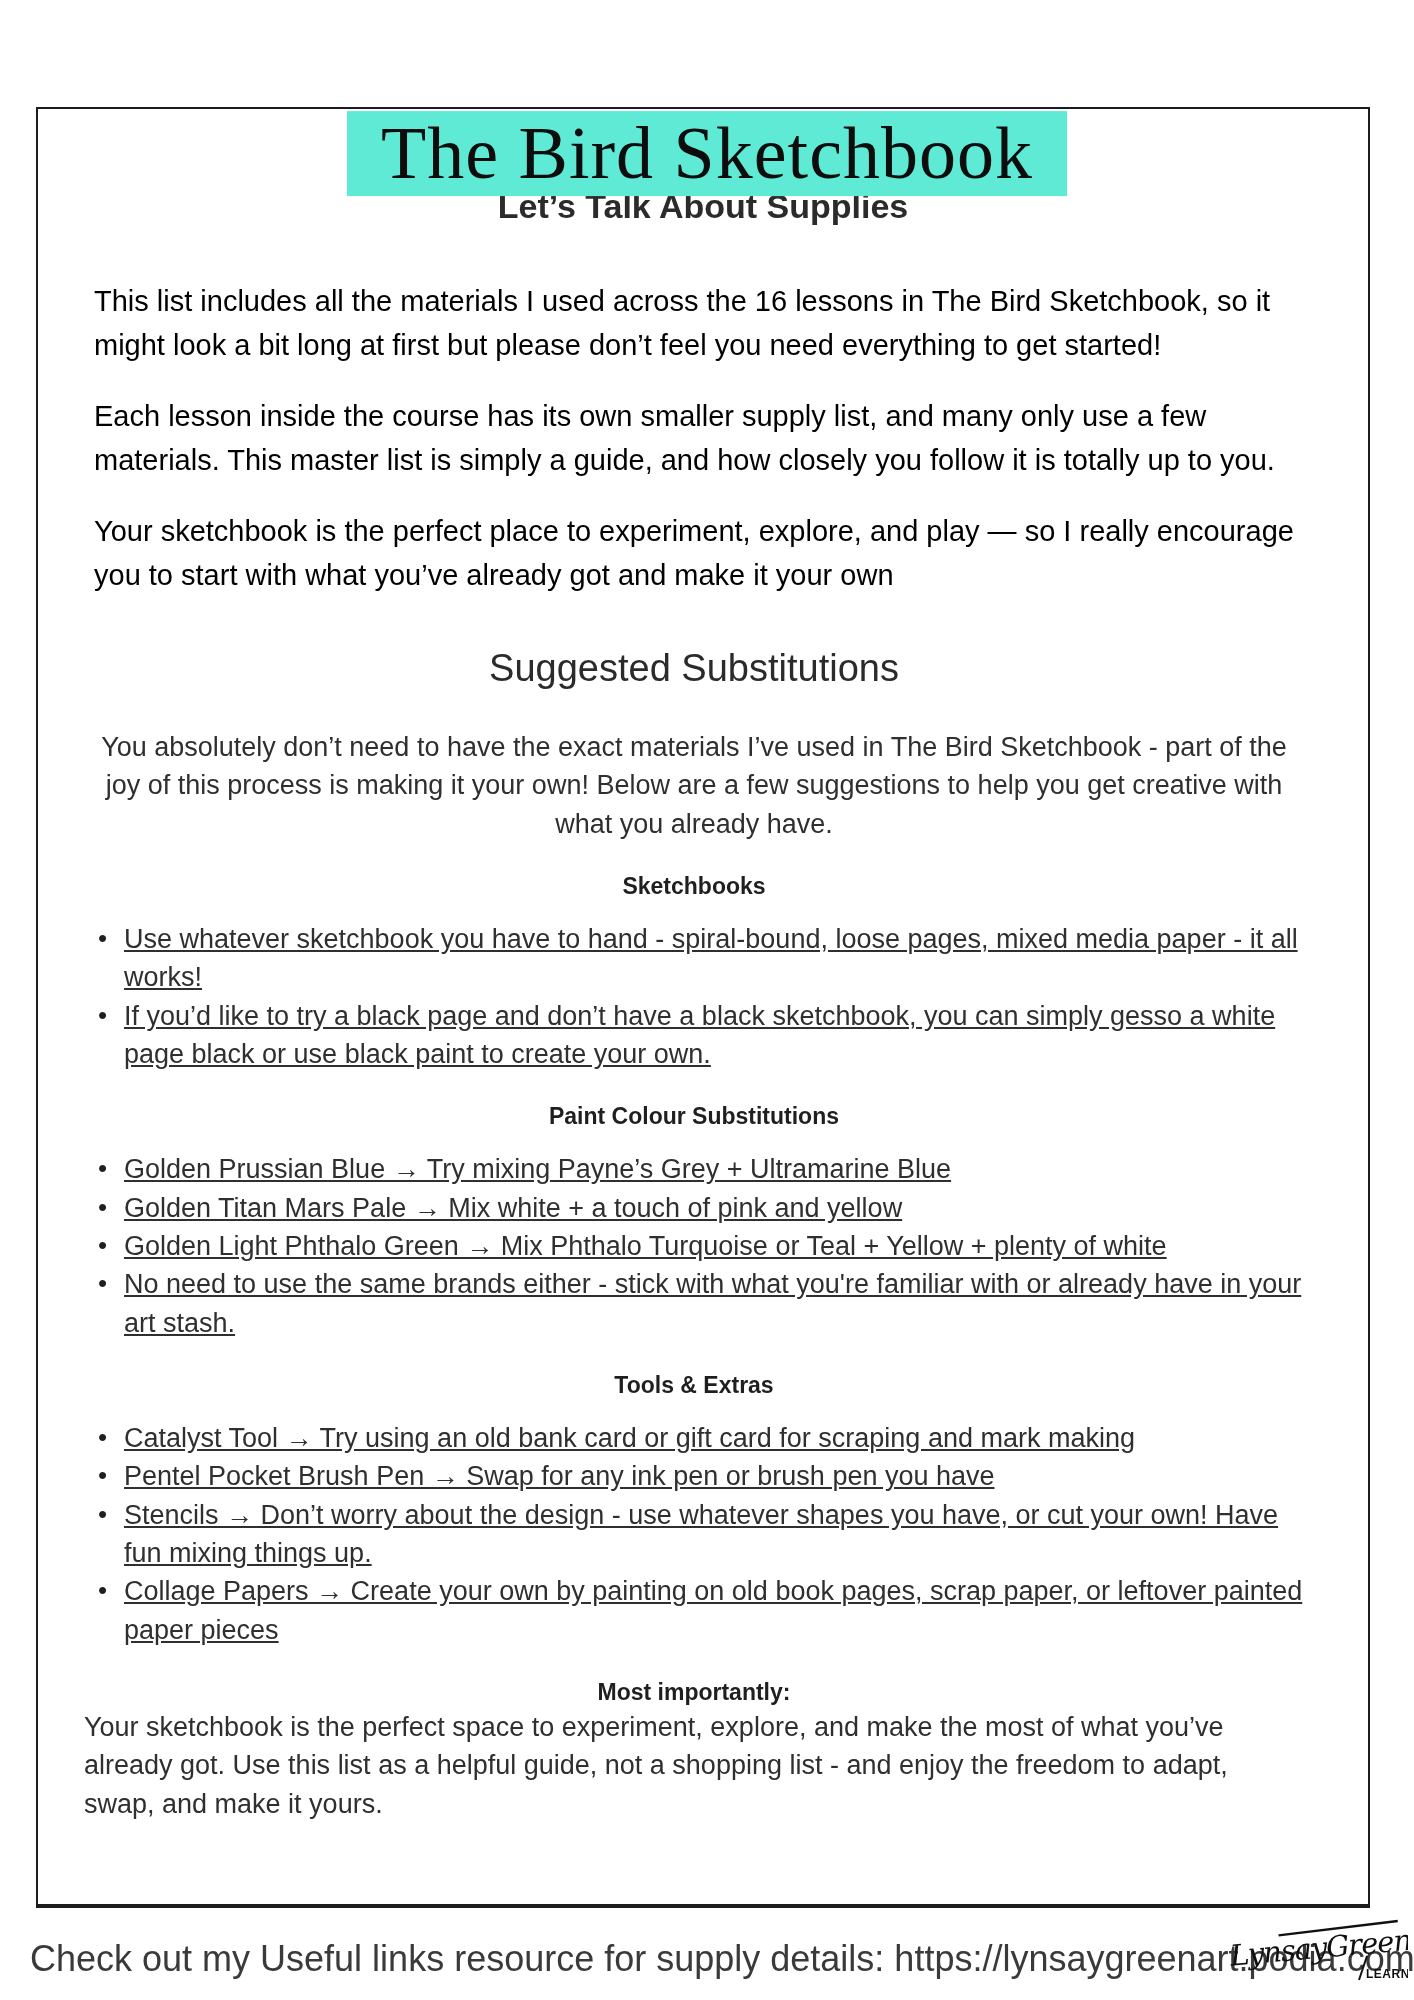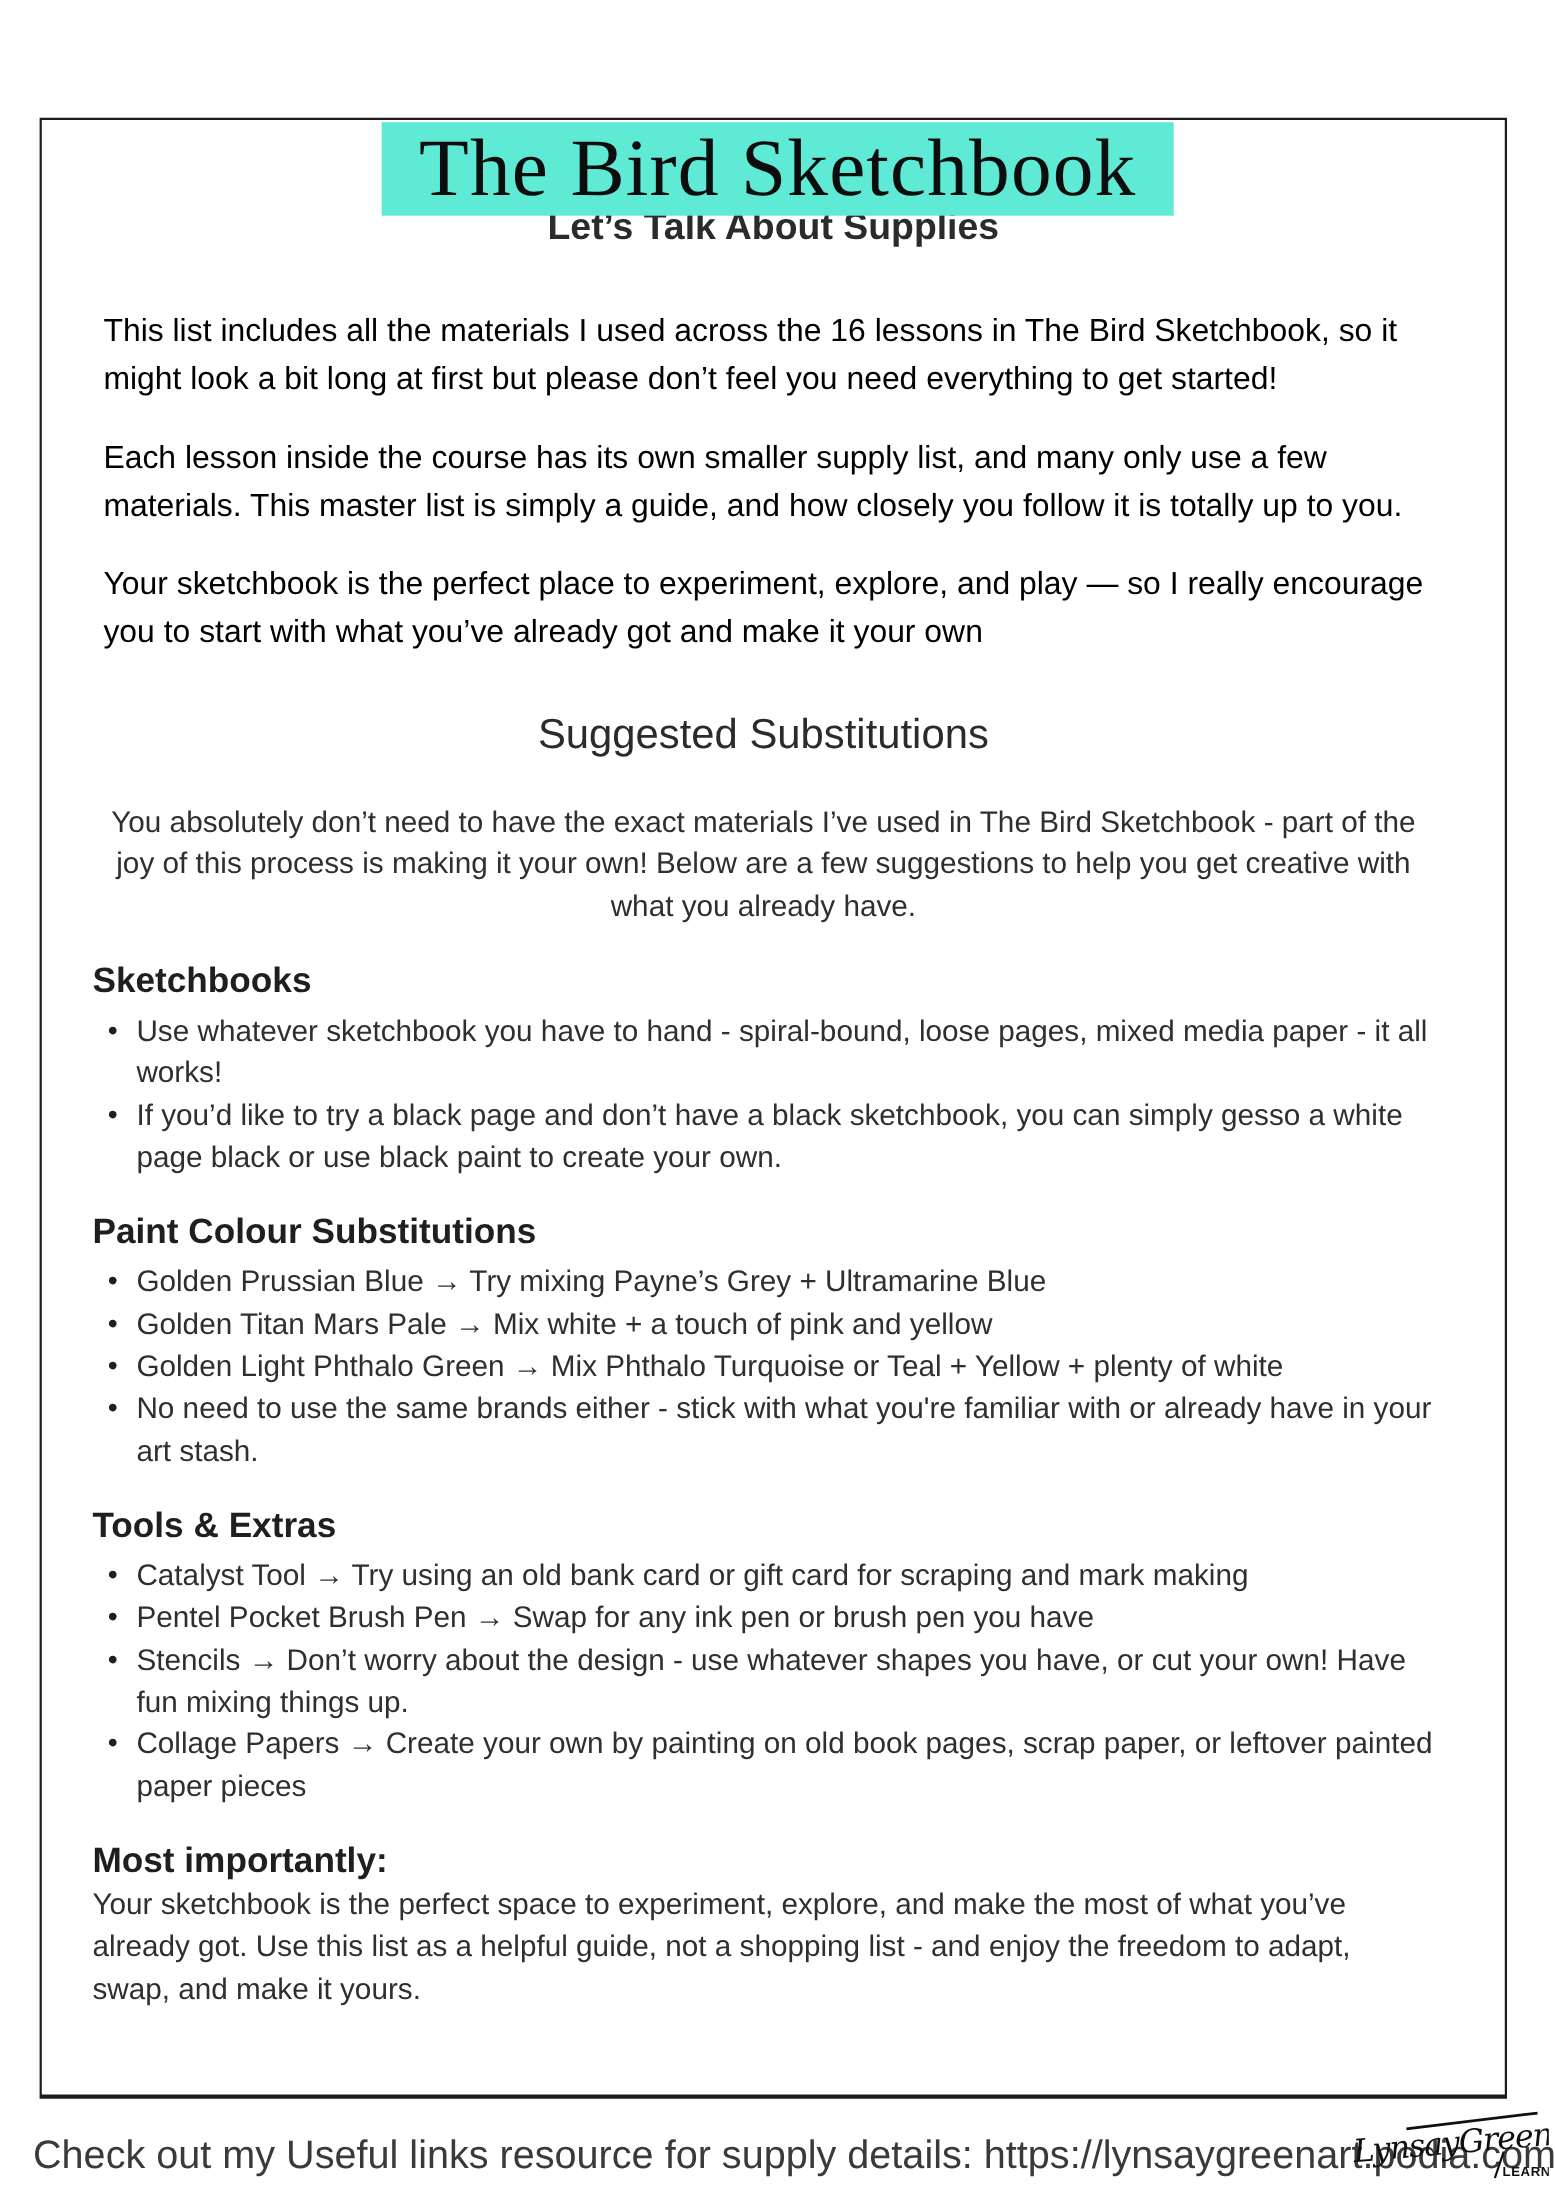--- a/index.html
+++ b/index.html
@@ -71,29 +71,31 @@
   .subs-intro {
     margin: 38px 0 0 0;
     max-width: 1225px;
     font-size: 27px;
     line-height: 1.42;
     color: #2f2f2f;
     text-align: center;
   }
   .section-heading {
     margin: 30px 0 0 0;
-    font-size: 32px;
+    font-size: 23px;
     font-weight: 700;
     color: #1f1f1f;
+    text-align: center;
   }
   ul.bullets {
-    margin: 8px 0 0 0;
+    margin: 20px 0 0 0;
     padding: 0;
     list-style: none;
     max-width: 1225px;
+    text-decoration: underline;
   }
   ul.bullets li {
     position: relative;
     padding-left: 40px;
     font-size: 27px;
     line-height: 1.42;
     color: #2f2f2f;
   }
   ul.bullets li::before {
     content: "\2022";

